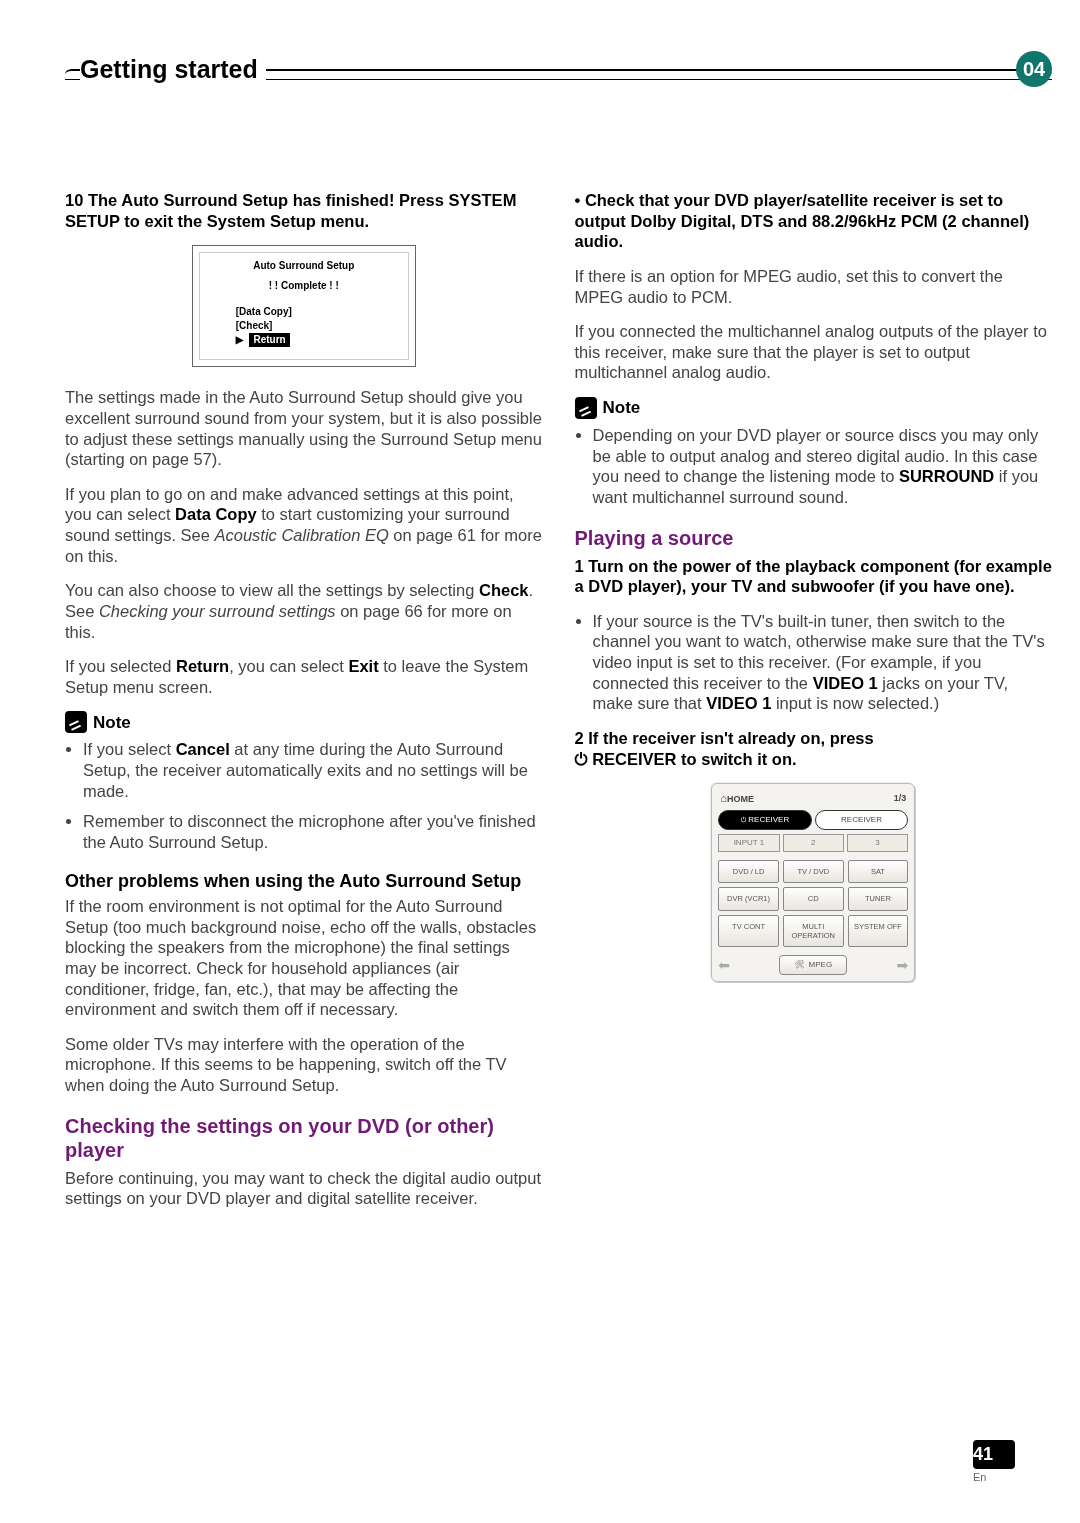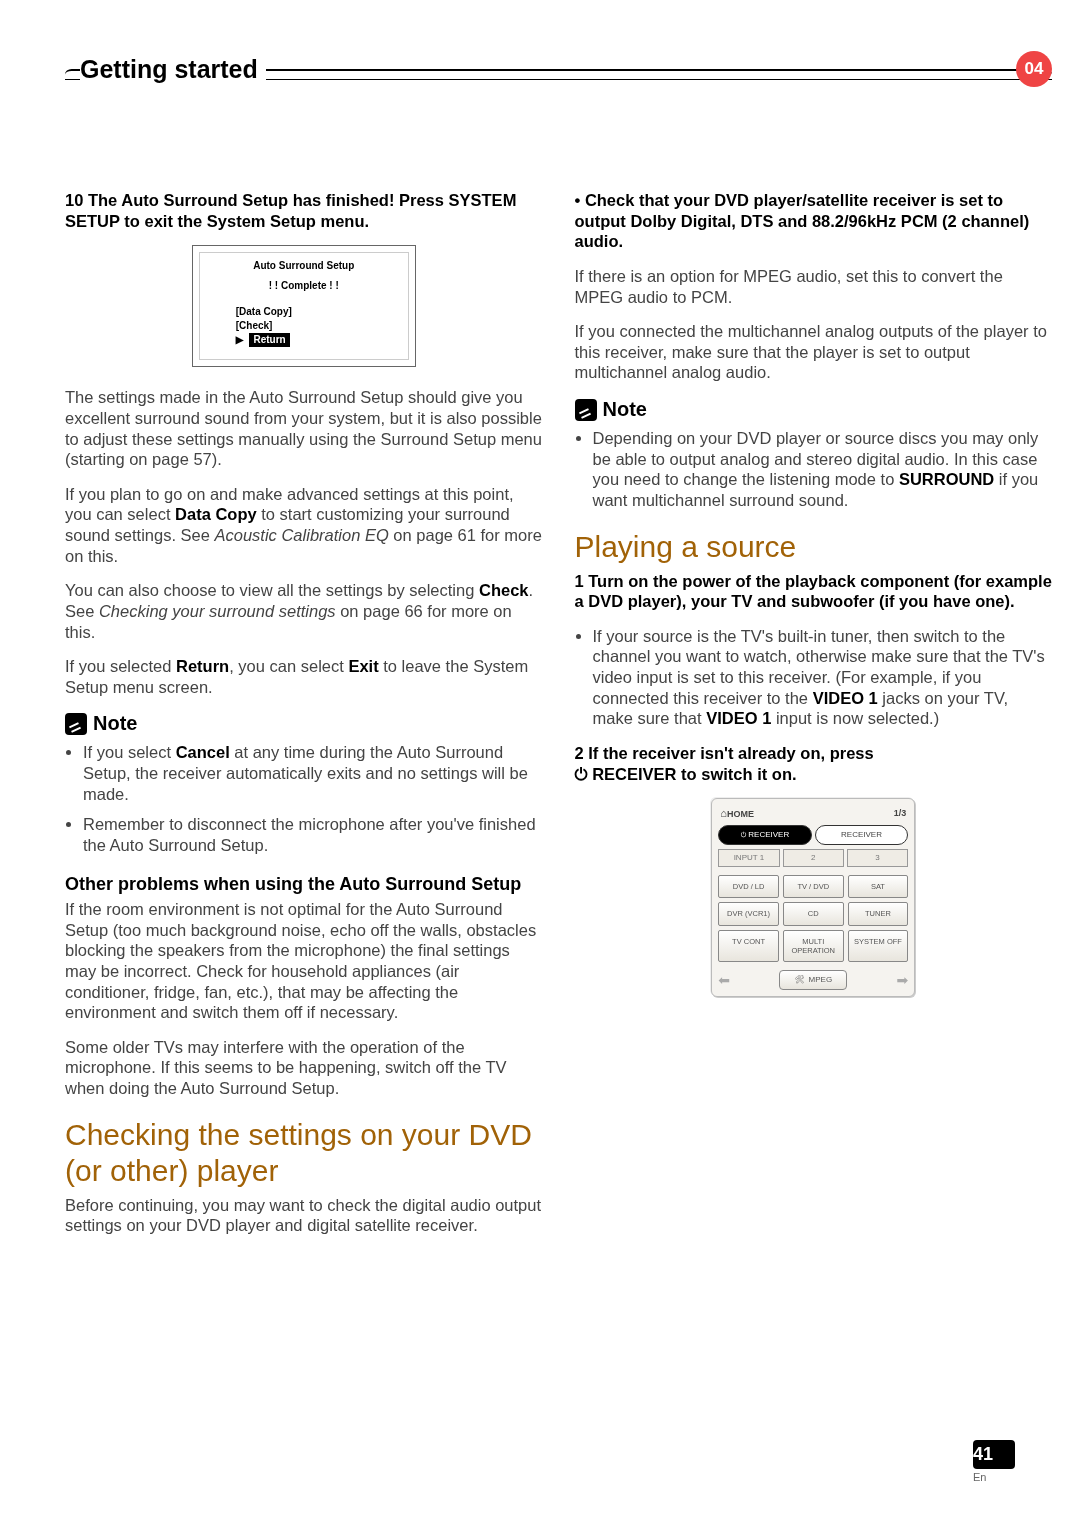--- a/index.html
+++ b/index.html
@@ -34,25 +34,25 @@
     background: #fff;
     padding: 0 8px 0 0;
     z-index: 2;
   }
   .chapter-num {
     position: absolute;
     right: 0;
     top: -4px;
     width: 36px;
     height: 36px;
-    background: #ef4444;
+    background: #0f766e;
     border-radius: 50%;
     color: #fff;
     font-weight: 700;
-    font-size: 17px;
+    font-size: 20px;
     display:flex;
     align-items:center;
     justify-content:center;
     z-index: 2;
   }
   .hdr-lines {
     position: absolute;
     left: 0;
     right: 0;
     top: 14px;
@@ -114,36 +114,36 @@
   }
   .note-icon::before{
     content:"";
     position:absolute;
     left:5px; top:11px;
     width:10px; height:3px;
     border-top:2px solid #fff;
     border-bottom:2px solid #fff;
     transform:rotate(-25deg);
   }
-  .note-title { font-weight:700; color:#000; font-size:20px; }
+  .note-title { font-weight:700; color:#000; font-size:17px; }
   ul.note-list { margin:0 0 14px 0; padding-left: 18px; }
   ul.note-list li { margin-bottom: 10px; color:#444; }
   ul.bullets { margin:0 0 14px 0; padding-left: 18px; }
   ul.bullets li { margin-bottom: 6px; color:#444; }
   h3.sub {
     font-size: 18px;
     font-weight:700;
     color:#000;
     margin: 18px 0 4px 0;
     line-height:1.2;
   }
   h2.section {
-    font-size: 30px;
-    font-weight:400;
-    color:#a16207;
+    font-size: 20px;
+    font-weight:700;
+    color:#701a75;
     margin: 18px 0 6px 0;
     line-height:1.2;
   }
   
   .remote {
     width: 190px;
     margin: 10px auto 0 auto;
     border:1px solid #bbb;
     border-radius:6px;
     padding:6px;

